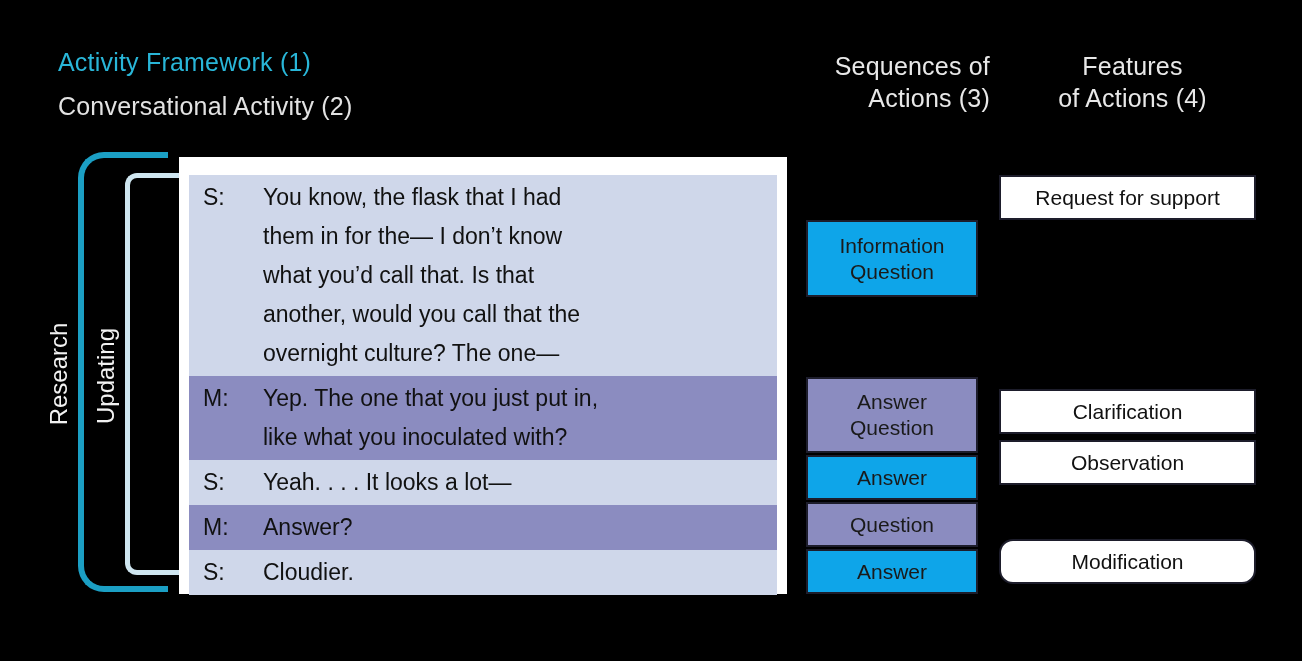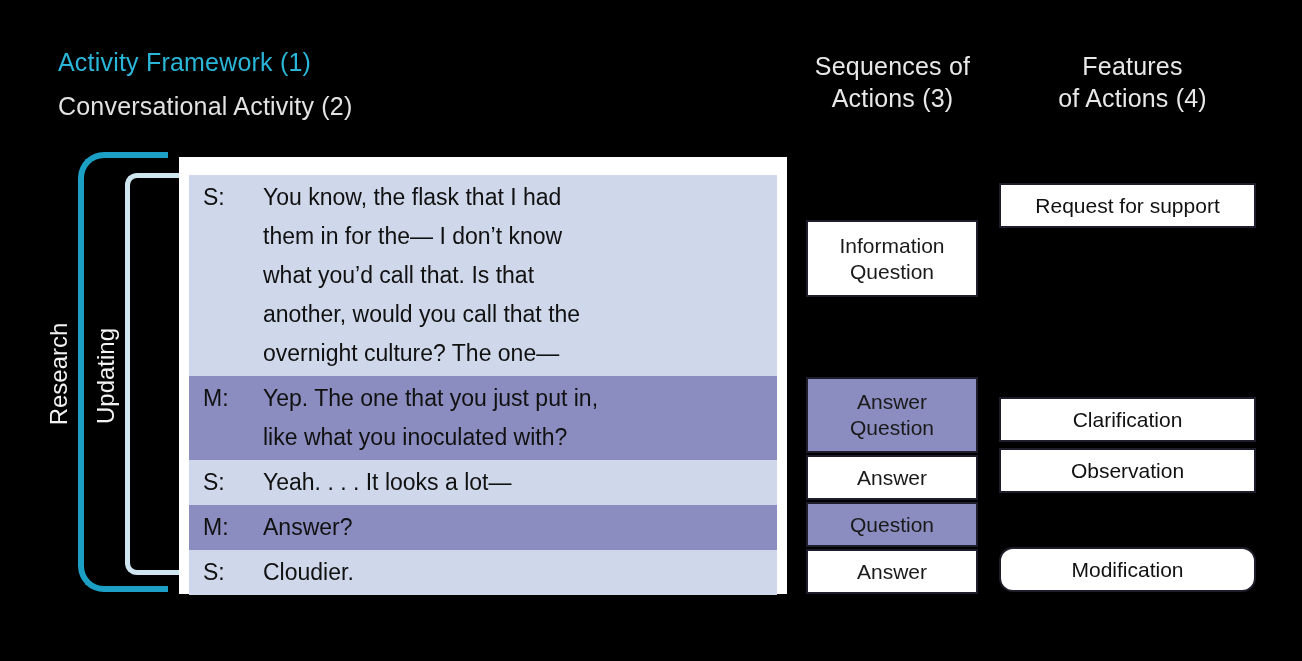--- a/index.html
+++ b/index.html
@@ -39,21 +39,21 @@
     left: 58px;
     top: 89px;
     color: #e2e2e2;
     font-size: 25px;
     line-height: 34px;
   }
   #hdr-sequences {
     left: 795px;
     top: 50px;
     width: 195px;
-    text-align: center;
+    text-align: right;
   }
   #hdr-features {
     left: 1000px;
     top: 50px;
     width: 265px;
     text-align: center;
   }
 
   
   .bracket {
@@ -161,28 +161,28 @@
     border: 2px solid #1d1d2b;
     display: flex;
     align-items: center;
     justify-content: center;
     text-align: center;
     color: #1a1a1a;
     font-size: 21px;
     line-height: 26px;
     white-space: pre-line;
   }
-  .seq-box.tone-light { background: #ffffff; }
+  .seq-box.tone-light { background: #0ea5e9; }
   .seq-box.tone-dark  { background: #8b8cc0; }
 
   
   #features-col {
     position: absolute;
     left: 999px;
-    top: 155px;
+    top: 147px;
     width: 257px;
     height: 437px;
   }
   .feat-box {
     position: absolute;
     left: 0;
     width: 257px;
     box-sizing: border-box;
     border: 2px solid #1d1d2b;
     background: #ffffff;

